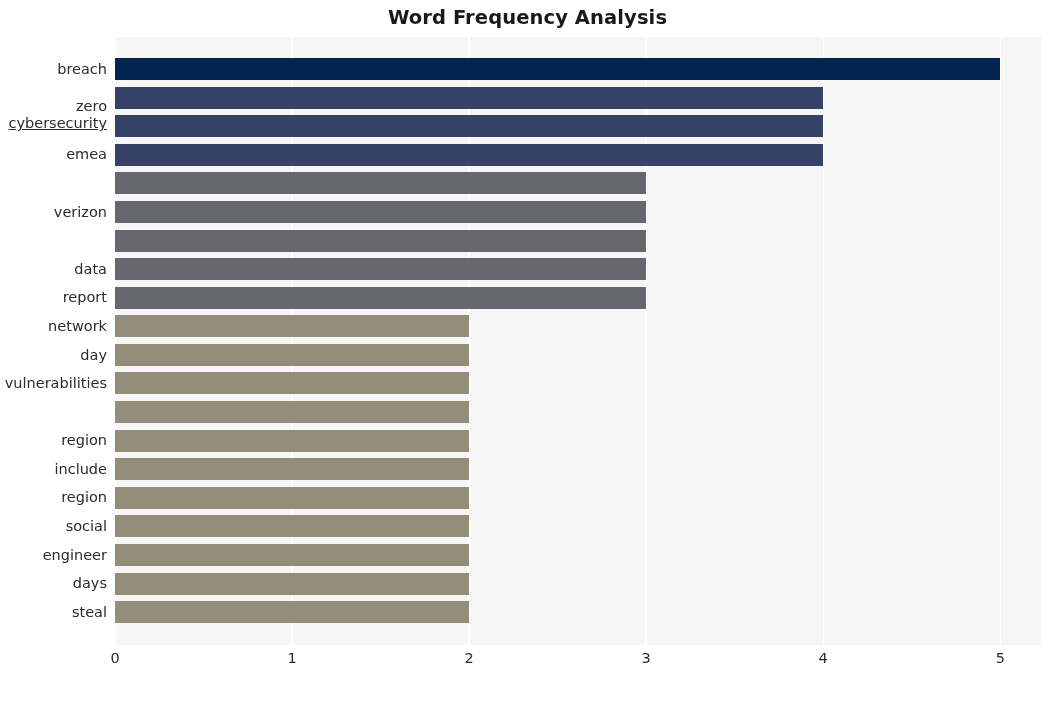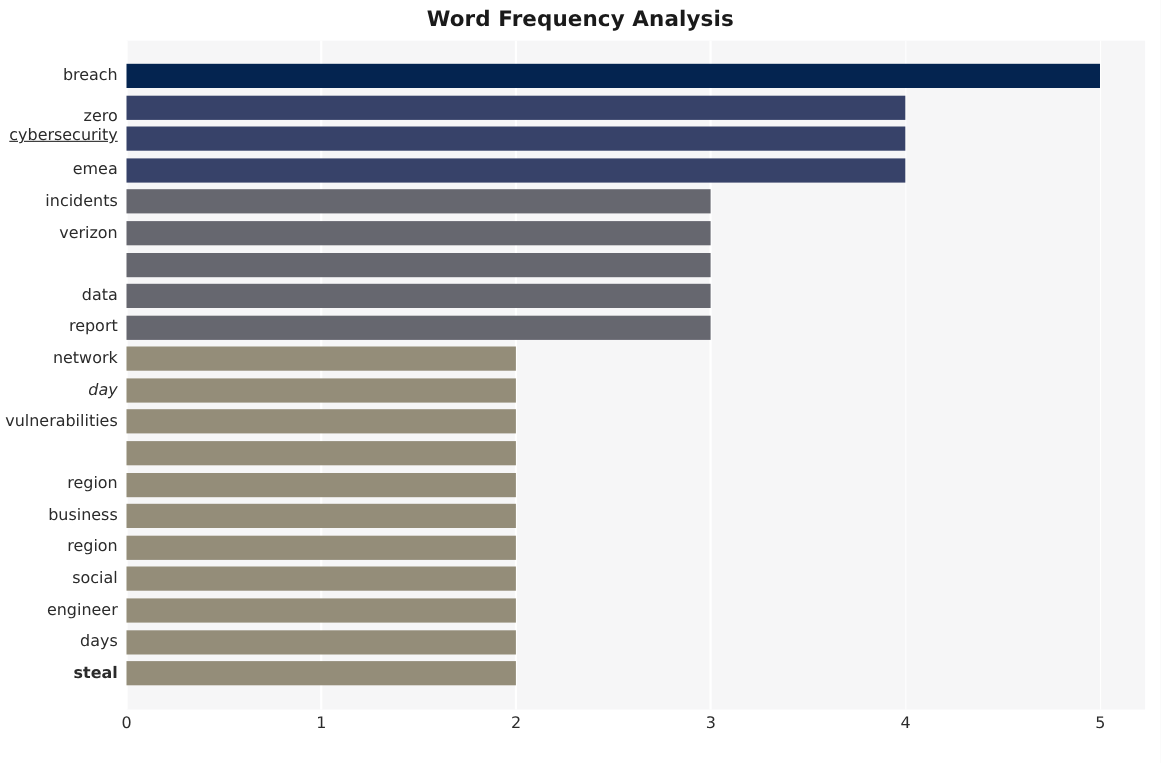--- a/index.html
+++ b/index.html
@@ -204,34 +204,33 @@
       <div class="bar-row" style="top: 560.835px; height: 28.5849px;">
         <div class="bar" title="steal: 2" style="width: 354.111px; background: rgb(148, 141, 121); top: 3.29243px;"></div>
       </div>
     </div>
 
   <div class="ylabels-layer" id="ylabels-layer">
       <div class="ylabel" style="top: 17.7226px; height: 28.5849px; line-height: 28.5849px;">breach</div>
       <div class="ylabel" style="top: 55px; height: 28.5849px; line-height: 28.5849px;">zero</div>
       <div class="ylabel" style="top: 72px; height: 28.5849px; line-height: 28.5849px; text-decoration: underline;">cybersecurity</div>
       <div class="ylabel" style="top: 103.477px; height: 28.5849px; line-height: 28.5849px;">emea</div>
-      <div class="ylabel" style="top: 132.062px; height: 28.5849px; line-height: 28.5849px;">incidents</div>
       <div class="ylabel" style="top: 160.647px; height: 28.5849px; line-height: 28.5849px;">verizon</div>
       <div class="ylabel" style="top: 217.817px; height: 28.5849px; line-height: 28.5849px;">data</div>
       <div class="ylabel" style="top: 246.402px; height: 28.5849px; line-height: 28.5849px;">report</div>
       <div class="ylabel" style="top: 274.986px; height: 28.5849px; line-height: 28.5849px;">network</div>
-      <div class="ylabel" style="top: 303.571px; height: 28.5849px; line-height: 28.5849px; font-style: italic;">day</div>
+      <div class="ylabel" style="top: 303.571px; height: 28.5849px; line-height: 28.5849px;">day</div>
       <div class="ylabel" style="top: 332.156px; height: 28.5849px; line-height: 28.5849px;">vulnerabilities</div>
       <div class="ylabel" style="top: 389.326px; height: 28.5849px; line-height: 28.5849px;">region</div>
-      <div class="ylabel" style="top: 417.911px; height: 28.5849px; line-height: 28.5849px;">business</div>
+      <div class="ylabel" style="top: 417.911px; height: 28.5849px; line-height: 28.5849px;">include</div>
       <div class="ylabel" style="top: 446.496px; height: 28.5849px; line-height: 28.5849px;">region</div>
       <div class="ylabel" style="top: 475.08px; height: 28.5849px; line-height: 28.5849px; text-align: right;">social</div>
       <div class="ylabel" style="top: 503.665px; height: 28.5849px; line-height: 28.5849px;">engineer</div>
       <div class="ylabel" style="top: 532.25px; height: 28.5849px; line-height: 28.5849px;">days</div>
-      <div class="ylabel" style="top: 560.835px; height: 28.5849px; line-height: 28.5849px; font-weight: bold;">steal</div>
+      <div class="ylabel" style="top: 560.835px; height: 28.5849px; line-height: 28.5849px;">steal</div>
     </div>
 
   <div class="xticks-layer" id="xticks-layer">
       <div class="xtick" style="left: 0px;">0</div>
       <div class="xtick" style="left: 177.055px;">1</div>
       <div class="xtick" style="left: 354.111px;">2</div>
       <div class="xtick" style="left: 531.166px;">3</div>
       <div class="xtick" style="left: 708.222px;">4</div>
       <div class="xtick" style="left: 885.277px;">5</div>
     </div>

